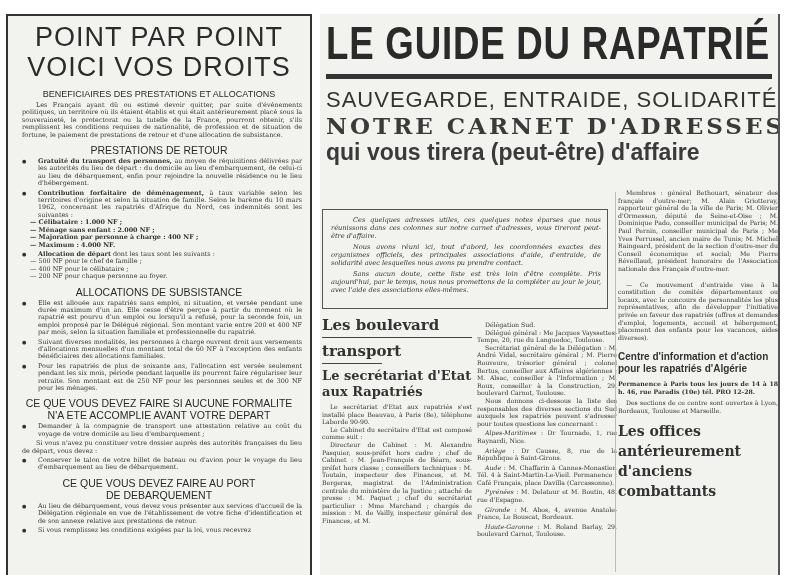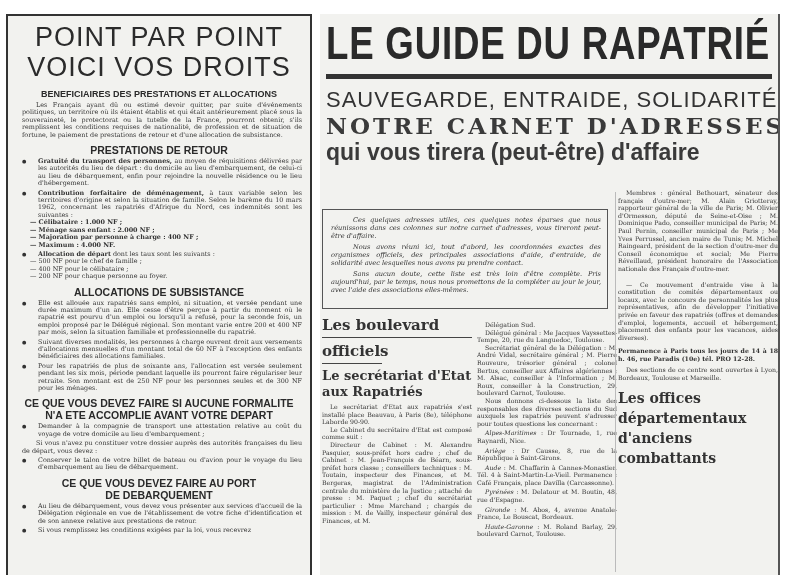--- a/index.html
+++ b/index.html
@@ -6,21 +6,21 @@
   html, body { width: 800px; height: 575px; overflow: hidden; background: #ffffff; }
   body { position: relative; font-family: "DejaVu Serif", serif; color: #2a2a2a; }
 
   .paper { position: absolute; background: #f2f2ef; overflow: hidden; }
 
   
   #left { left: 6px; top: 14px; width: 306px; height: 561px; border-left: 2px solid #333; border-right: 2px solid #333; border-top: 2px solid #333; }
   .l-title { font-family: "Liberation Sans", sans-serif; font-weight: normal; text-align: center; color: #2b2b2b; letter-spacing: 1px; }
   .l-title.t1 { font-size: 27px; line-height: 30px; margin-top: 6px; }
   .l-title.t2 { font-size: 27px; line-height: 30px; }
-  .l-head { font-family: "Liberation Sans", sans-serif; font-weight: bold; text-align: center; font-size: 10.5px; line-height: 12px; color: #2a2a2a; }
+  .l-head { font-family: "Liberation Sans", sans-serif; font-weight: normal; text-align: center; font-size: 10.5px; line-height: 12px; color: #2a2a2a; }
   .l-body { font-family: "DejaVu Serif", serif; font-size: 6.4px; line-height: 7.4px; text-align: justify; padding: 0 8px 0 14px; color: #333; }
   .l-body.indent { text-indent: 14px; }
   .bul { position: relative; padding-left: 30px; }
   .bul::before { content: "\25CF"; position: absolute; left: 14px; top: 0; font-size: 5px; }
   .dash { padding-left: 22px; font-weight: bold; }
   .bold { font-weight: bold; }
 
   
   #right { left: 320px; top: 14px; width: 460px; height: 561px; border-right: 2px solid #555; }
   .r-title { font-family: "Liberation Sans", sans-serif; font-weight: bold; font-size: 47px; line-height: 50px; color: #2a2a2a; transform: scaleX(0.78); transform-origin: left; white-space: nowrap; margin-left: 6px; letter-spacing: 1px; }
@@ -93,21 +93,21 @@
 
   <div class="intro-box">
     <p>Ces quelques adresses utiles, ces quelques notes éparses que nous réunissons dans ces colonnes sur notre carnet d'adresses, vous tireront peut-être d'affaire.</p>
     <p>Nous avons réuni ici, tout d'abord, les coordonnées exactes des organismes officiels, des principales associations d'aide, d'entraide, de solidarité avec lesquelles nous avons pu prendre contact.</p>
     <p>Sans aucun doute, cette liste est très loin d'être complète. Pris aujourd'hui, par le temps, nous nous promettons de la compléter au jour le jour, avec l'aide des associations elles-mêmes.</p>
   </div>
 
   <div id="colA" class="col">
     <div class="big-h">Les boulevard</div>
     <div class="rule-thin"></div>
-    <div class="big-h">officiels</div>
+    <div class="big-h">transport</div>
     <div class="rule-thin" style="width:60px;"></div>
     <div class="big-h" style="font-size:13px;line-height:16px;margin-top:4px;">Le secrétariat d'Etat aux Rapatriés</div>
     <div class="small indent" style="margin-top:3px;">Le secrétariat d'Etat aux rapatriés s'est installé place Beauvau, à Paris (8e), téléphone Laborde 90-90.</div>
     <div class="small indent">Le Cabinet du secrétaire d'Etat est composé comme suit :</div>
     <div class="small indent">Directeur de Cabinet : M. Alexandre Pasquier, sous-préfet hors cadre ; chef de Cabinet : M. Jean-François de Béarn, sous-préfet hors classe ; conseillers techniques : M. Toutain, inspecteur des Finances, et M. Bergeras, magistrat de l'Administration centrale du ministère de la Justice ; attaché de presse : M. Paquet ; chef du secrétariat particulier : Mme Marchand ; chargés de mission : M. de Vailly, inspecteur général des Finances, et M.</div>
   </div>
 
   <div id="colB" class="col">
     <div class="small indent">Délégation Sud.</div>
     <div class="small indent">Délégué général : Me Jacques Vayssettes-Tempe, 20, rue du Languedoc, Toulouse.</div>
@@ -119,19 +119,20 @@
     <div class="small indent" style="margin-top:2px;"><i>Pyrénées</i><span> : M. Delatour et M. Boutin, 48, rue d'Espagne.</span></div>
     <div class="small indent" style="margin-top:2px;"><i>Gironde</i><span> : M. Abos, 4, avenue Anatole-France, Le Bouscat, Bordeaux.</span></div>
     <div class="small indent" style="margin-top:2px;"><i>Haute-Garonne</i><span> : M. Roland Barlay, 29, boulevard Carnot, Toulouse.</span></div>
   </div>
 
   <div class="divider-v"></div>
 
   <div id="colC" class="col">
     <div class="small indent">Membres : général Bethouart, sénateur des français d'outre-mer; M. Alain Griotteray, rapporteur général de la ville de Paris; M. Olivier d'Ormesson, député de Seine-et-Oise ; M. Dominique Pado, conseiller municipal de Paris; M. Paul Pernin, conseiller municipal de Paris ; Me Yves Perrussel, ancien maire de Tunis; M. Michel Raingeard, président de la section d'outre-mer du Conseil économique et social; Me Pierre Réveillaud, président honoraire de l'Association nationale des Français d'outre-mer.</div>
     <div class="small indent" style="margin-top:8px;">— Ce mouvement d'entraide vise à la constitution de comités départementaux ou locaux, avec le concours de personnalités les plus représentatives, afin de développer l'initiative privée en faveur des rapatriés (offres et demandes d'emploi, logements, accueil et hébergement, placement des enfants pour les vacances, aides diverses).</div>
+    <div class="sans-h" style="margin-top:10px;">Centre d'information et d'action pour les rapatriés d'Algérie</div>
     <div class="small bold" style="margin-top:6px;">Permanence à Paris tous les jours de 14 à 18 h. 46, rue Paradis (10e) tél. PRO 12-28.</div>
     <div class="small indent" style="margin-top:4px;">Des sections de ce centre sont ouvertes à Lyon, Bordeaux, Toulouse et Marseille.</div>
     <div class="office-h" style="margin-top:6px;">Les offices</div>
-    <div class="office-h">départementaux</div>
+    <div class="office-h">antérieurement</div>
     <div class="office-h">d'anciens combattants</div>
   </div>
 </div>
 
 </body></html>

